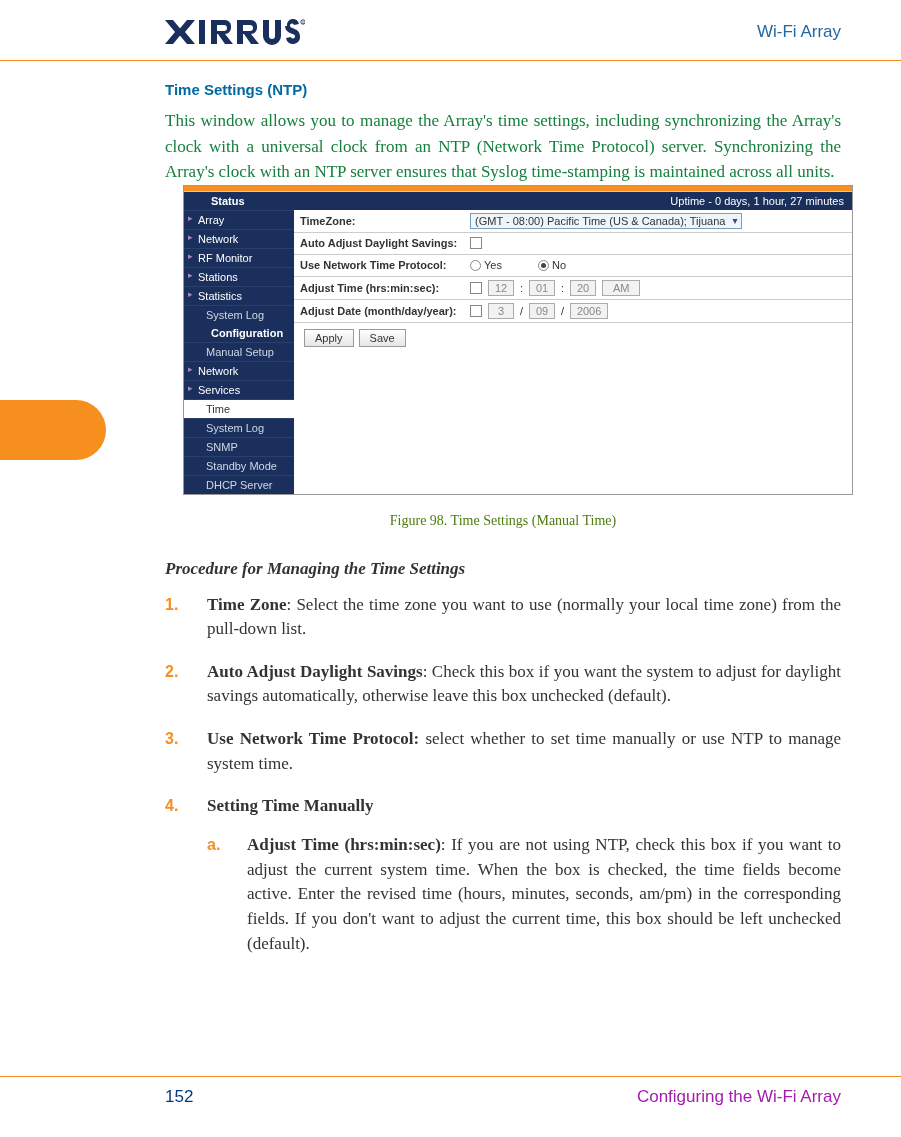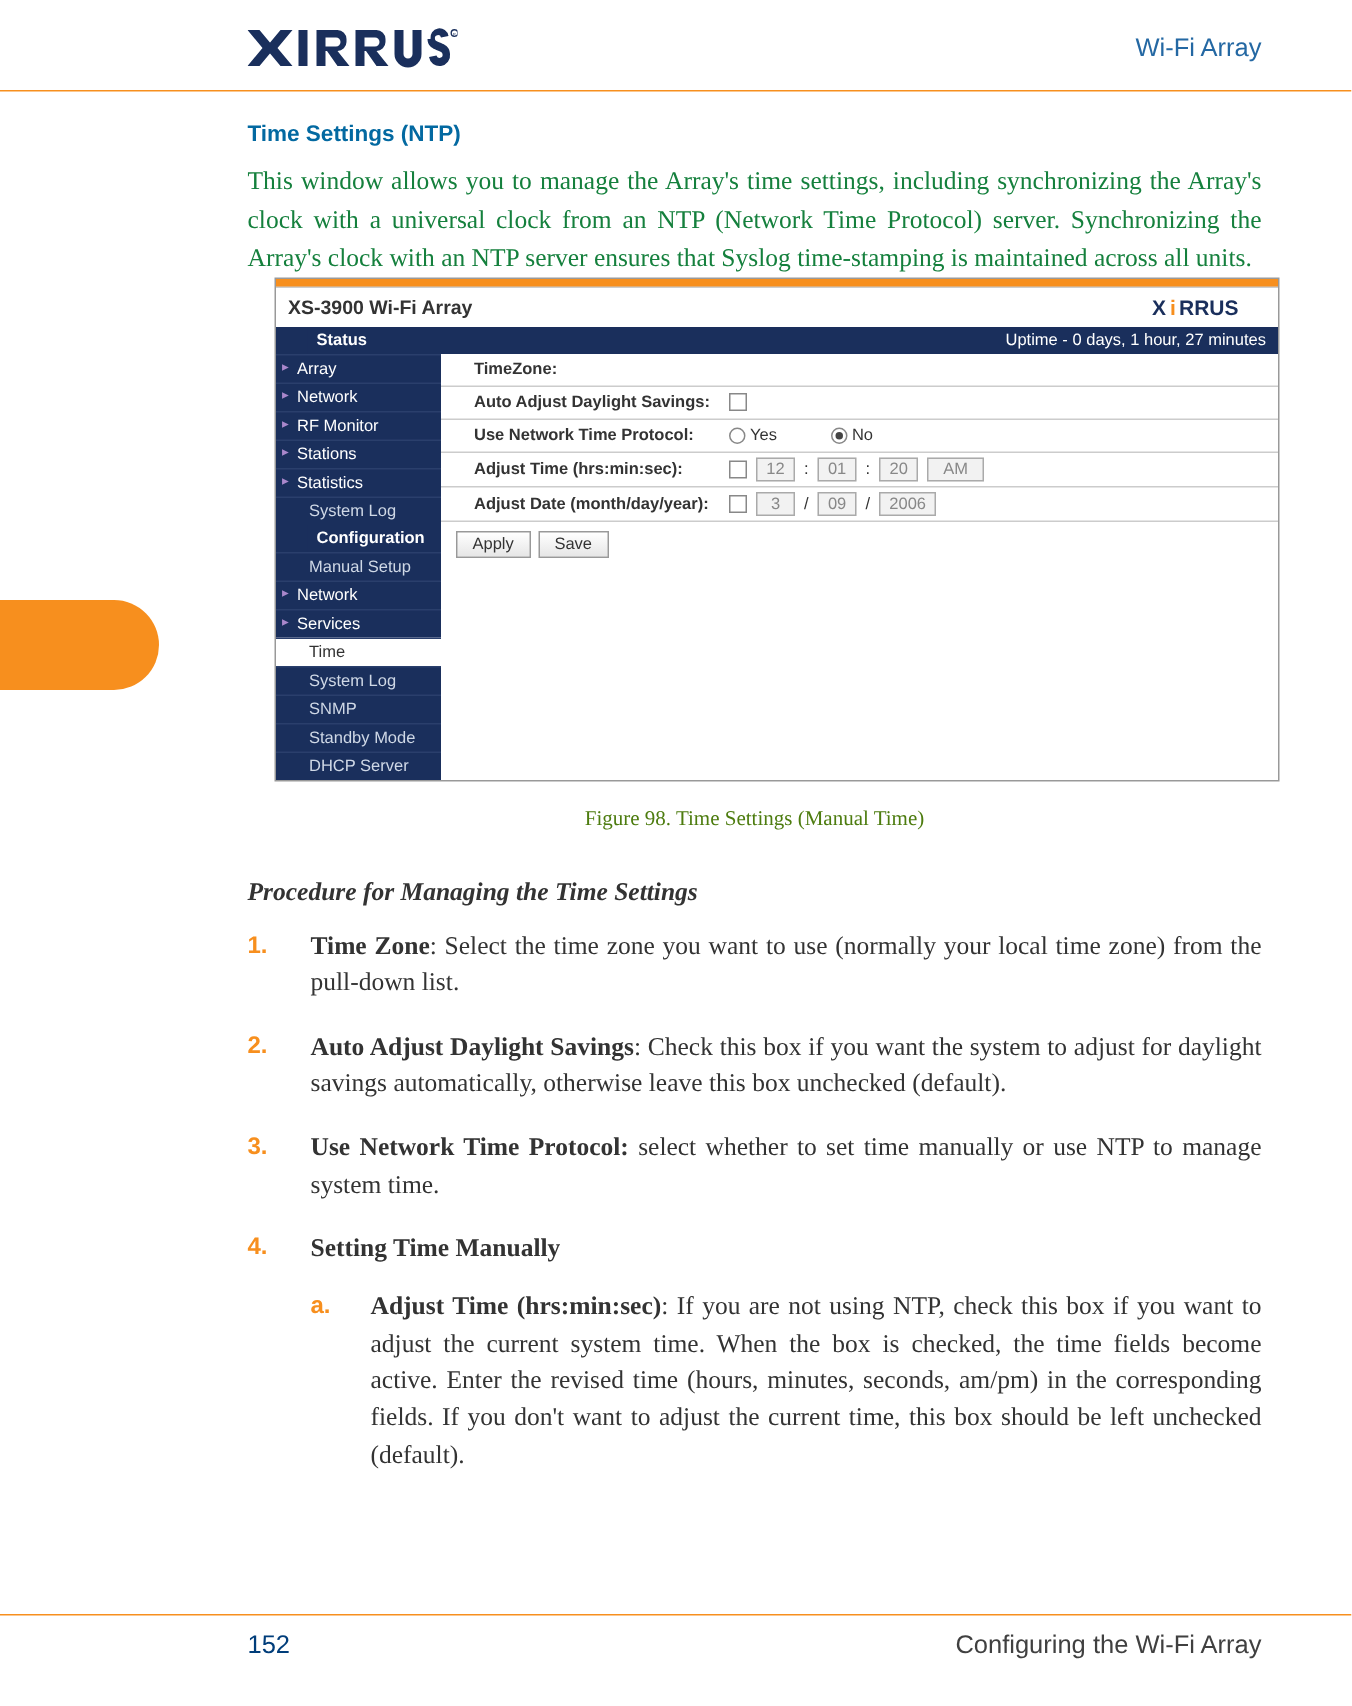--- a/index.html
+++ b/index.html
@@ -95,21 +95,21 @@
       position: absolute;
       bottom: 30px;
       left: 0;
       right: 0;
       padding: 10px 60px 0 165px;
       border-top: 1px solid #f78f1e;
       display: flex;
       justify-content: space-between;
     }
     .page-num { color: #003d7a; font-family: Arial, sans-serif; font-size: 17px; }
-    .footer-label { color: #404040; font-family: Arial, sans-serif; font-size: 17px; }
+    .footer-label { color: #a21caf; font-family: Arial, sans-serif; font-size: 17px; }
 
     
     .shot {
       border: 1px solid #999;
       background: #fff;
       font-family: Arial, sans-serif;
       font-size: 11px;
       width: 670px;
     }
     .shot-top-orange { height: 6px; background: #f78f1e; border-bottom: 1px solid #ccc; }
@@ -139,21 +139,21 @@
     .nav-item.sub { padding-left: 22px; color: #cfd8e6; }
     .nav-item.white { background: #fff; color: #333; }
     .shot-main { flex: 1; background: #fff; }
     .uptime-bar {
       background: #1a2f5c; color: #fff;
       text-align: right; padding: 3px 8px; font-size: 11px;
     }
     .form-row {
       display: flex; align-items: center;
       border-bottom: 1px solid #ccc;
-      padding: 3px 22px;
+      padding: 3px 6px;
       min-height: 22px;
     }
     .form-label { width: 170px; font-weight: bold; color: #333; }
     .form-field { flex: 1; display: flex; gap: 6px; align-items: center; }
     .sel {
       border: 1px solid #7a9db8;
       background: #eef5fb;
       padding: 1px 16px 1px 4px;
       font-size: 11px;
       position: relative;
@@ -203,31 +203,20 @@
 
 <div class="tab"></div>
 
 <div class="content">
   <div class="section-title">Time Settings (NTP)</div>
   <div class="intro-text">This window allows you to manage the Array's time settings, including synchronizing the Array's clock with a universal clock from an NTP (Network Time Protocol) server. Synchronizing the Array's clock with an NTP server ensures that Syslog time-stamping is maintained across all units.</div>
 
   <div class="fig-container">
     <div class="shot">
       <div class="shot-top-orange"></div>
-      <div class="shot-title-row">
-        <div class="shot-title">XS-3900 Wi-Fi Array</div>
-        <div class="shot-logo-mini">
-          <svg viewBox="0 0 78 18" width="78" height="18">
-            <rect width="78" height="18" fill="none"></rect>
-            <text x="2" y="14" font-family="Arial" font-size="14" font-weight="bold" fill="#1a2f5c">X</text>
-            <text x="14" y="14" font-family="Arial" font-size="14" font-weight="bold" fill="#f78f1e">i</text>
-            <text x="20" y="14" font-family="Arial" font-size="14" font-weight="bold" fill="#1a2f5c">RRUS</text>
-          </svg>
-        </div>
-      </div>
       <div class="shot-body">
         <div class="shot-nav">
           <div class="nav-head">Status</div>
           <div class="nav-item arrow">Array</div>
           <div class="nav-item arrow">Network</div>
           <div class="nav-item arrow">RF Monitor</div>
           <div class="nav-item arrow">Stations</div>
           <div class="nav-item arrow">Statistics</div>
           <div class="nav-item sub">System Log</div>
           <div class="nav-head">Configuration</div>
@@ -237,20 +226,23 @@
           <div class="nav-item sub white">Time</div>
           <div class="nav-item sub">System Log</div>
           <div class="nav-item sub">SNMP</div>
           <div class="nav-item sub">Standby Mode</div>
           <div class="nav-item sub">DHCP Server</div>
         </div>
         <div class="shot-main">
           <div class="uptime-bar">Uptime - 0 days, 1 hour, 27 minutes</div>
           <div class="form-row">
             <div class="form-label">TimeZone:</div>
+            <div class="form-field">
+                <span class="sel">(GMT - 08:00) Pacific Time (US &amp; Canada); Tijuana</span>
+              </div>
           </div>
           <div class="form-row">
             <div class="form-label">Auto Adjust Daylight Savings:</div>
             <div class="form-field">
                 <span class="cb"></span>
               </div>
           </div>
           <div class="form-row">
             <div class="form-label">Use Network Time Protocol:</div>
             <div class="form-field">

